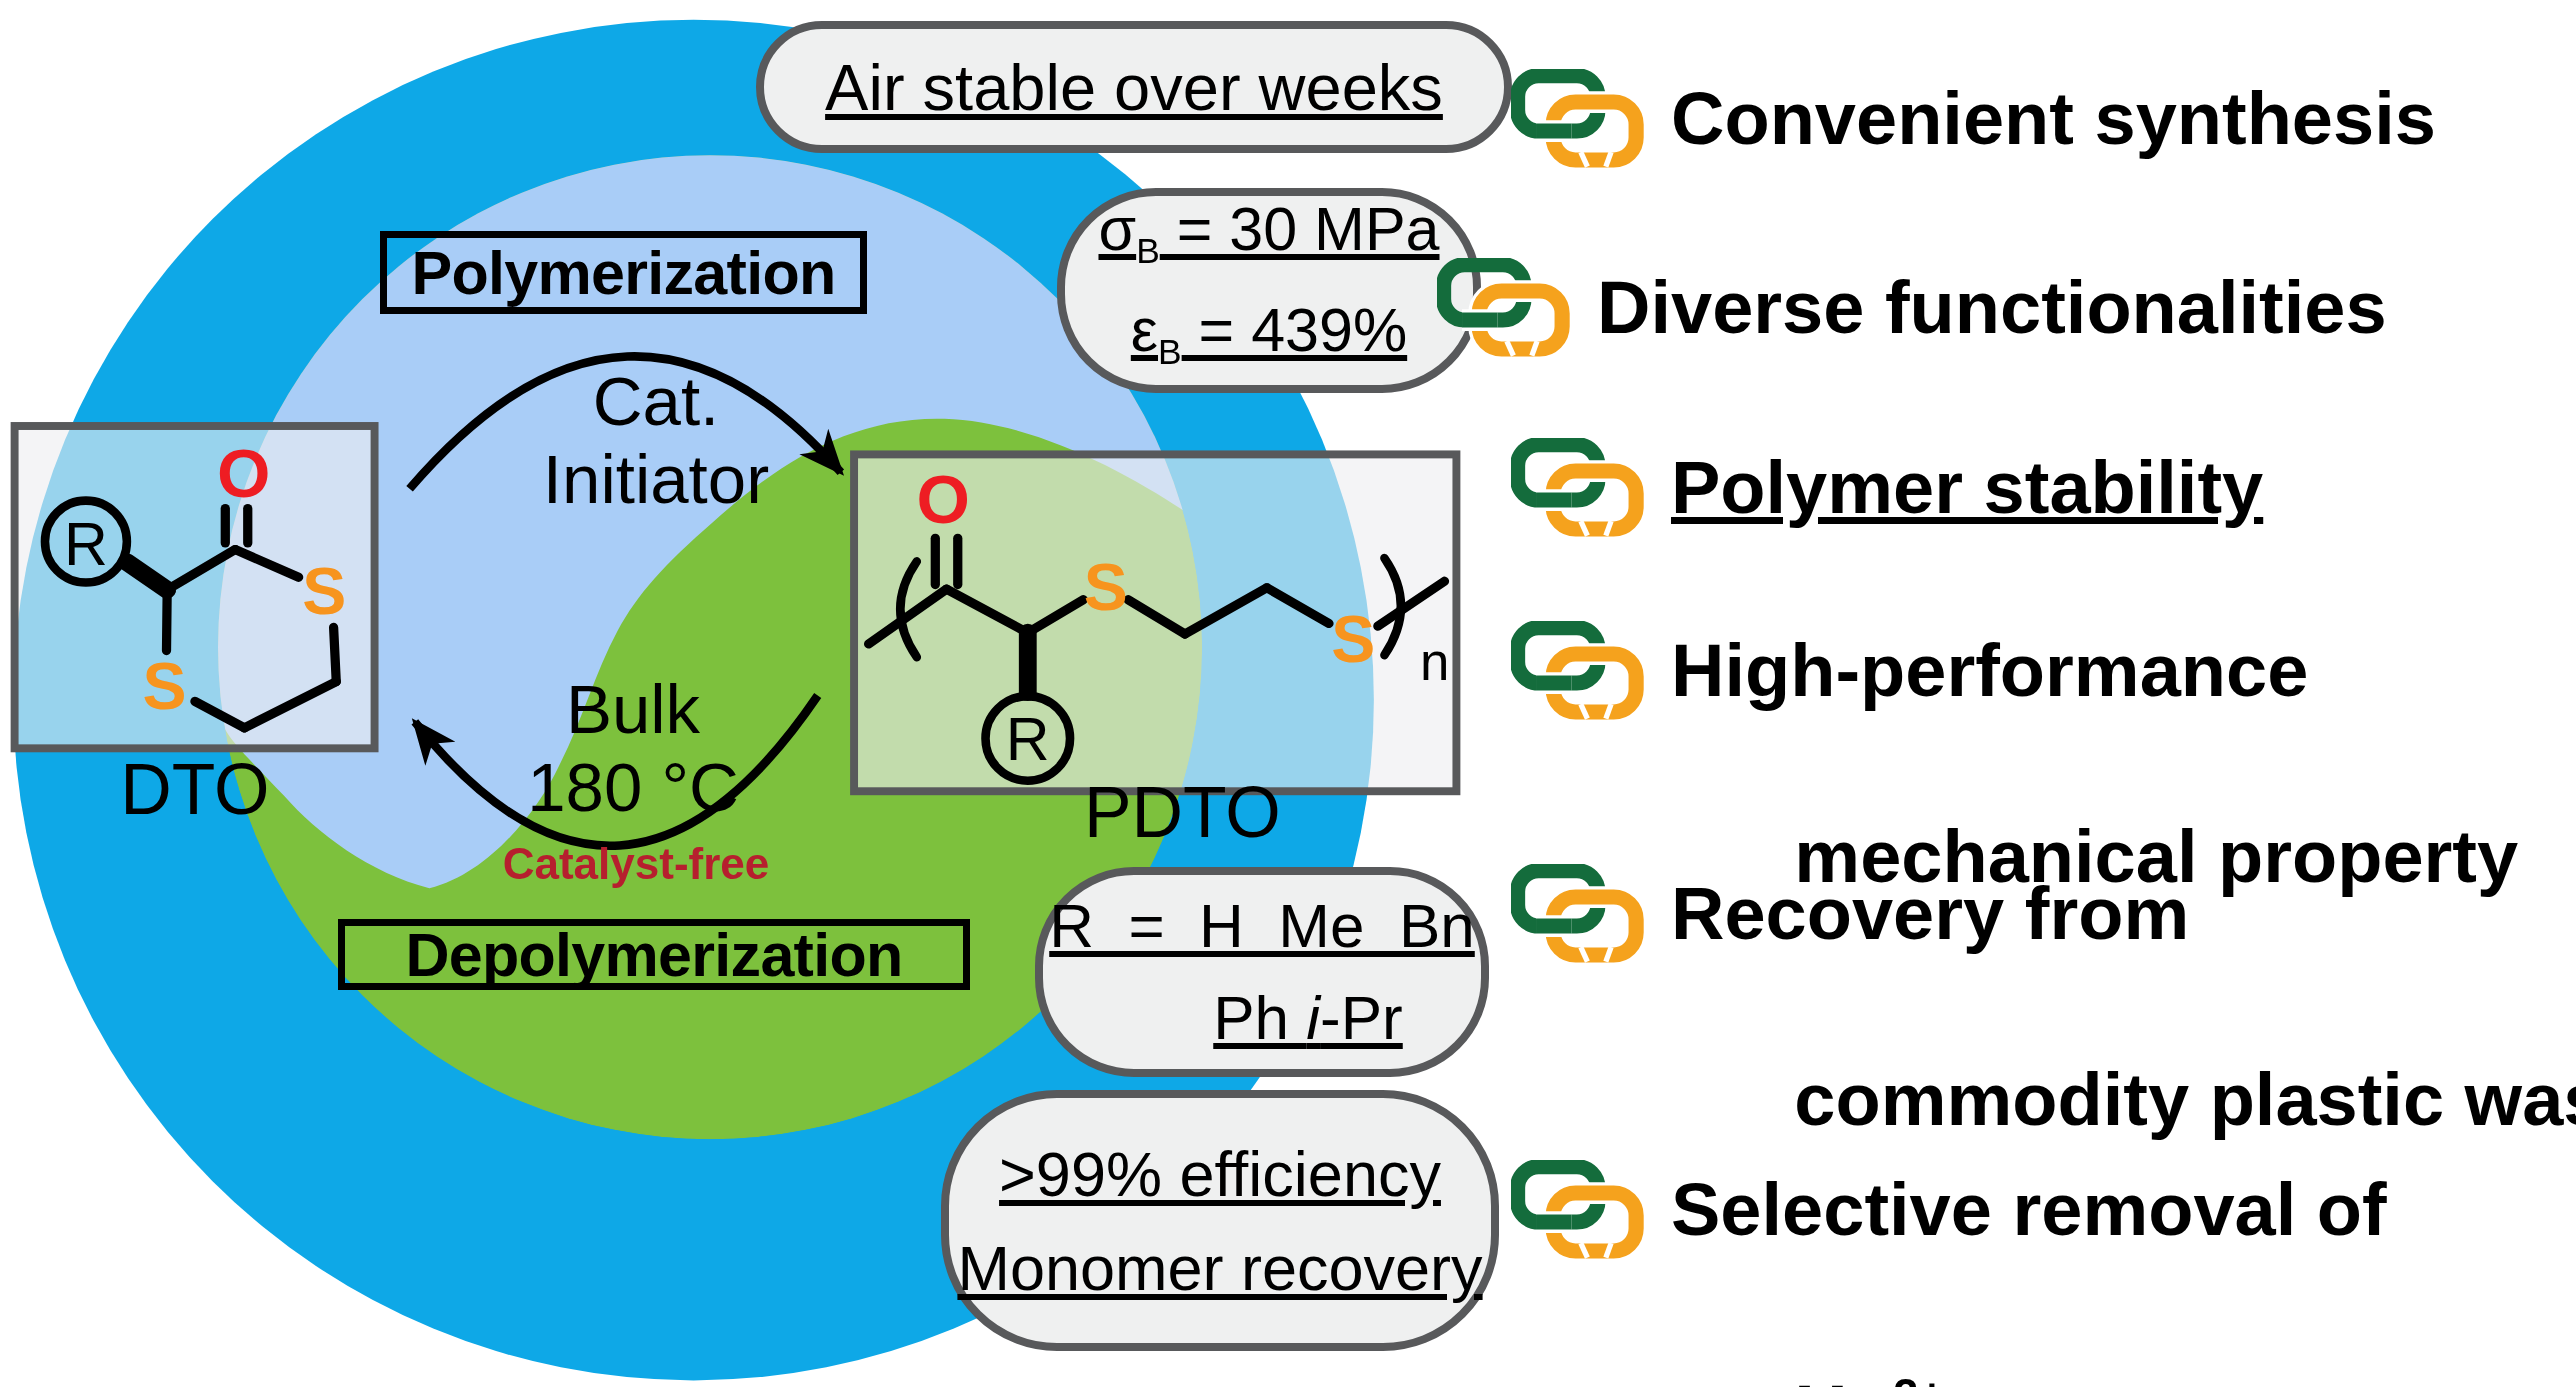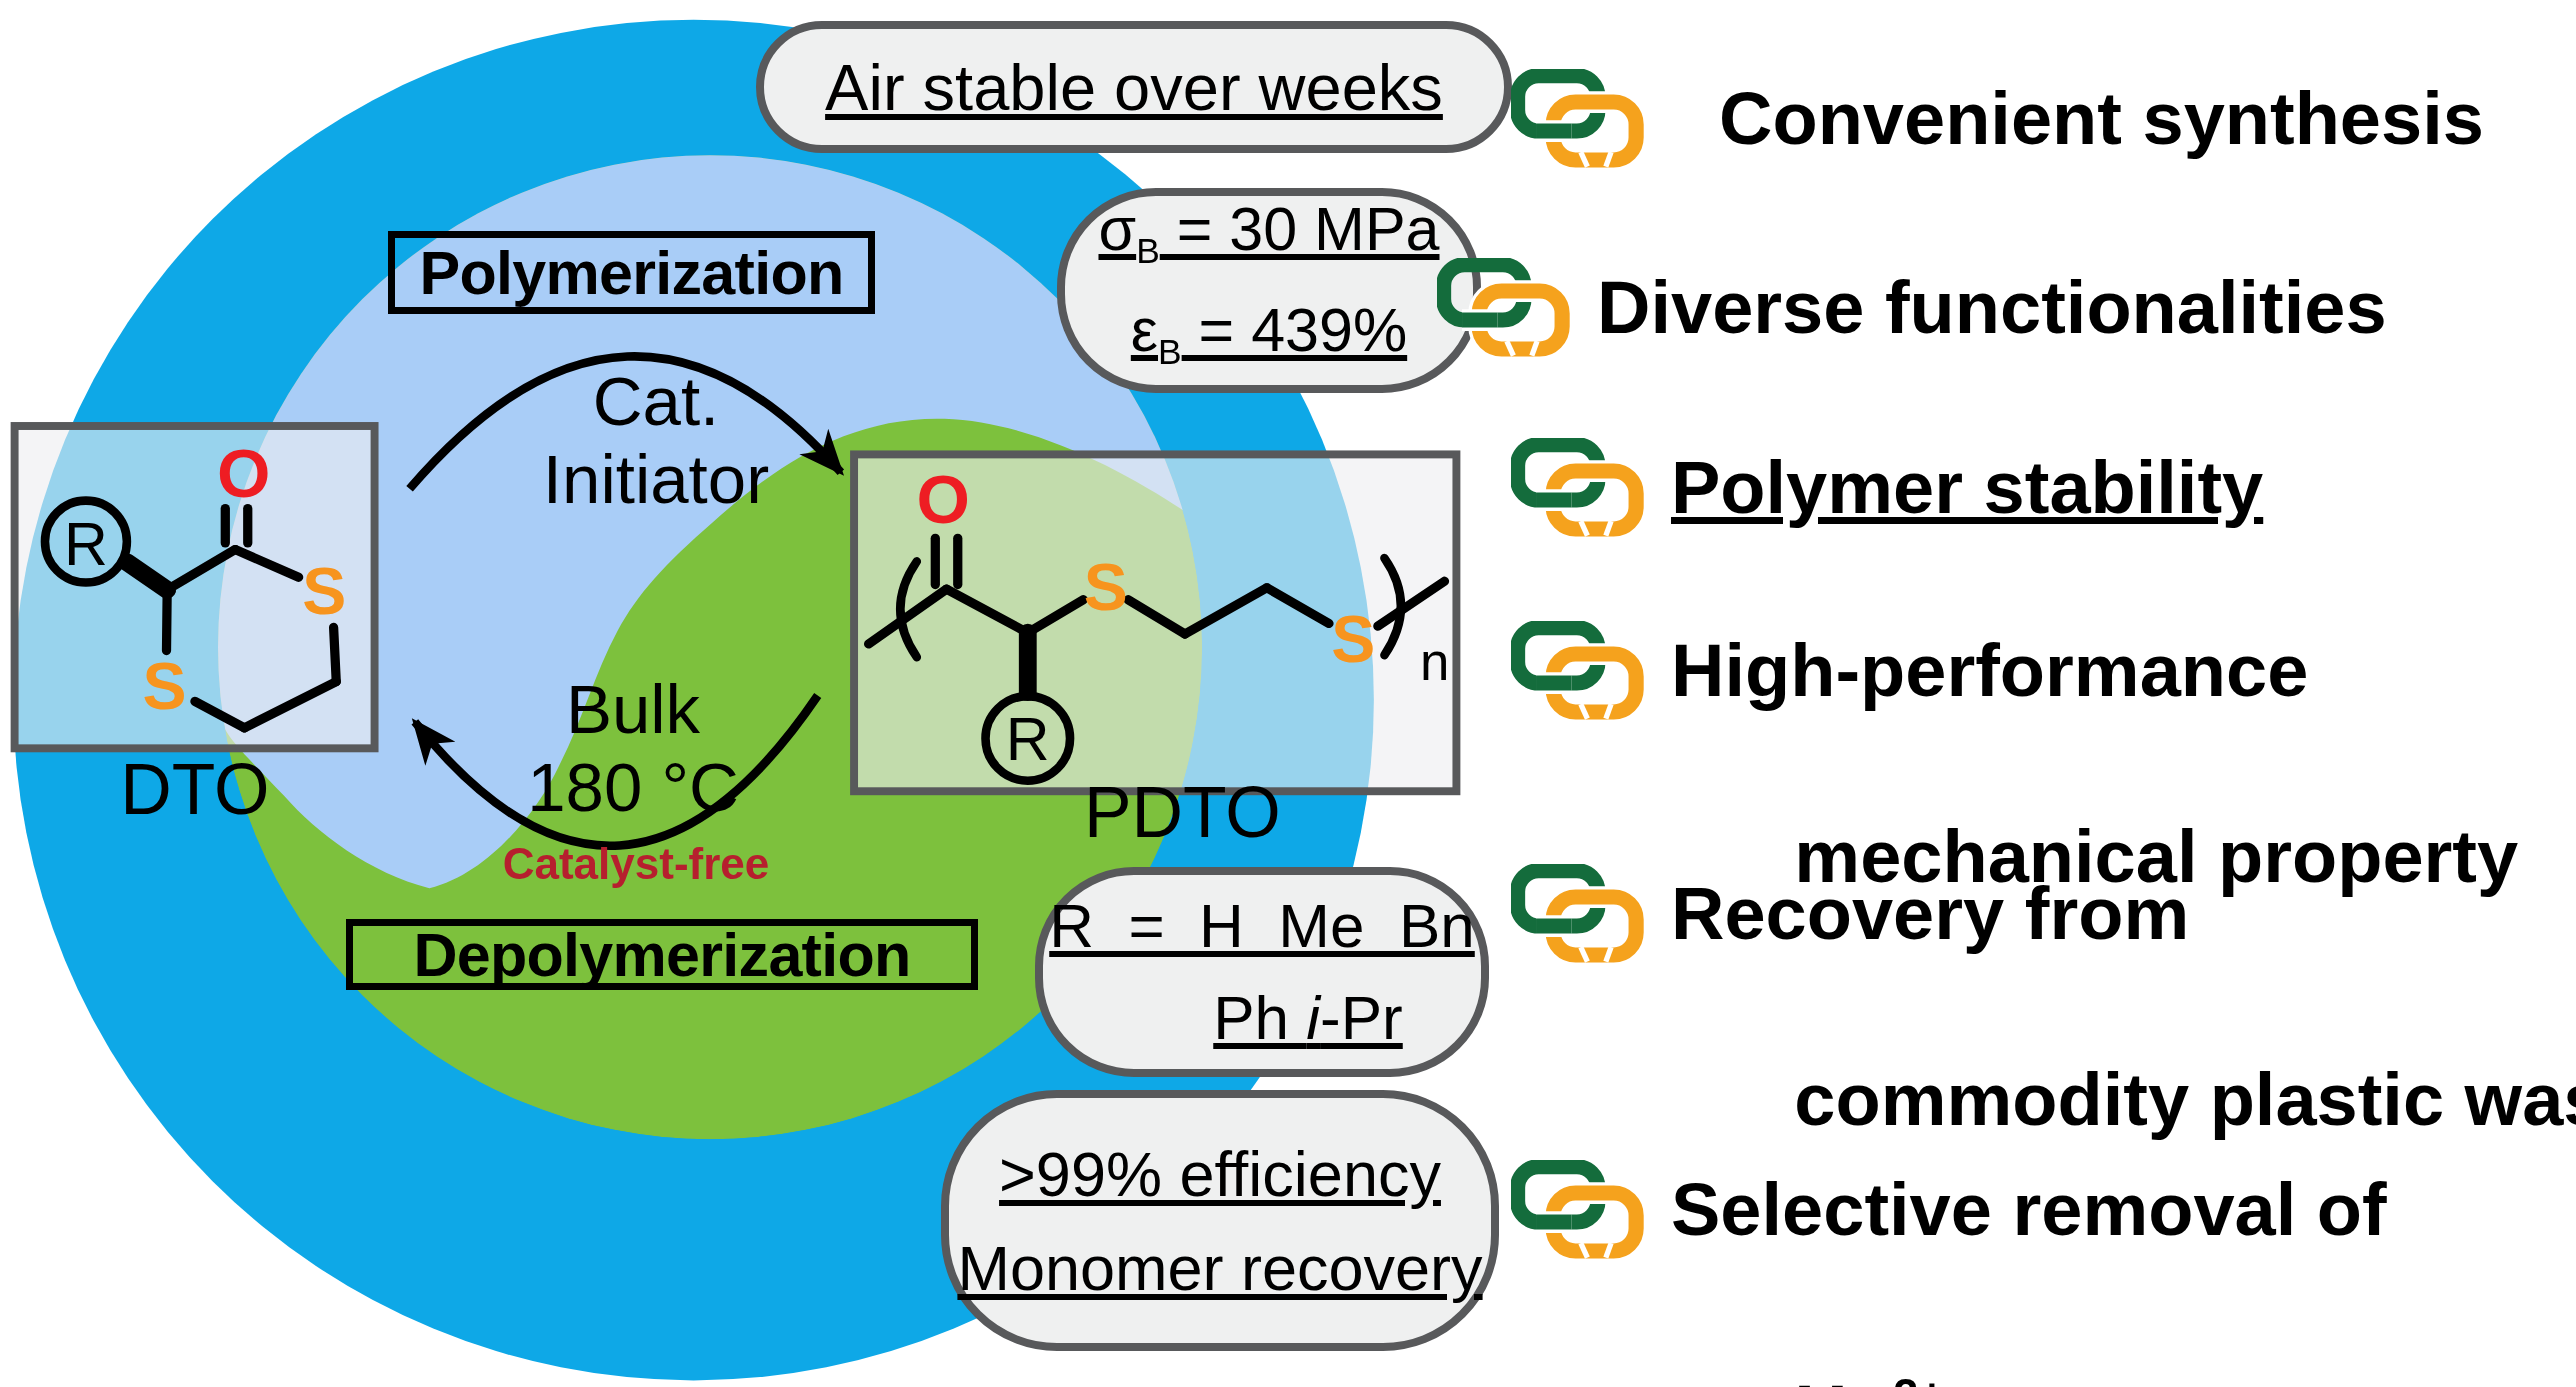--- a/index.html
+++ b/index.html
@@ -3,21 +3,21 @@
 <meta charset="utf-8">
 <style>
   html,body{margin:0;padding:0;background:#fff;}
   .canvas{position:relative;width:2576px;height:1387px;background:#fff;overflow:hidden;
           font-family:"Liberation Sans",sans-serif;color:#000;}
   .abs{position:absolute;}
   svg text{font-family:"Liberation Sans",sans-serif;}
 
   
   .frame-box{position:absolute;border:7.3px solid #000;display:flex;align-items:center;justify-content:center;
-             font-weight:bold;font-size:61px;letter-spacing:-0.7px;box-sizing:border-box;margin-left:8px;}
+             font-weight:bold;font-size:61px;letter-spacing:-0.7px;box-sizing:border-box;}
 
   
   .cond{position:absolute;text-align:center;font-size:69px;line-height:78px;}
   .catfree{position:absolute;text-align:center;font-size:44px;font-weight:bold;color:var(--catalyst_free_red);}
 
   
   .pill{position:absolute;background:var(--pill_fill);border:8px solid var(--pill_border);
         box-sizing:border-box;display:flex;flex-direction:column;justify-content:center;
         align-items:center;font-size:63px;text-align:center;text-decoration:underline;}
   .pill .ln{display:block;white-space:pre;}
@@ -145,21 +145,21 @@
   <div class="pill pill-r" style="left:1035px;top:867px;width:454px;height:210px;border-radius:99px;font-size:62px;line-height:92px;">
     <span class="ln ln1">R  =  H  Me  Bn</span>
     <span class="ln ln2"><span>Ph </span><i>i</i><span>-Pr</span></span>
   </div>
 
   <div class="pill" style="left:941px;top:1090px;width:558px;height:261px;border-radius:116px;font-size:63px;line-height:94px;">
     <span class="ln">&gt;99% efficiency</span>
     <span class="ln">Monomer recovery</span>
   </div>
 
-  <div class="feature" style="left:1511px;top:69px;gap:48px;">
+  <div class="feature" style="left:1511px;top:69px;">
     <svg class="icon" viewBox="0 0 205 150">
       <rect x="10" y="10" width="122" height="84" rx="32" fill="none" style="stroke:var(--icon_green)" stroke-width="23"></rect>
       <rect x="64" y="50" width="126" height="88" rx="34" fill="none" stroke="#fff" stroke-width="33"></rect>
       <rect x="64" y="50" width="126" height="88" rx="34" fill="none" style="stroke:var(--icon_orange)" stroke-width="23"></rect>
       <line x1="38" y1="94" x2="92" y2="94" stroke="#fff" stroke-width="33"></line>
       <line x1="38" y1="94" x2="92" y2="94" style="stroke:var(--icon_green)" stroke-width="23"></line>
       <line x1="106" y1="126" x2="116" y2="148" stroke="#fff" stroke-width="8"></line>
       <line x1="152" y1="126" x2="144" y2="148" stroke="#fff" stroke-width="8"></line>
     </svg>
     <div class="txt"><span>Convenient synthesis</span></div>

